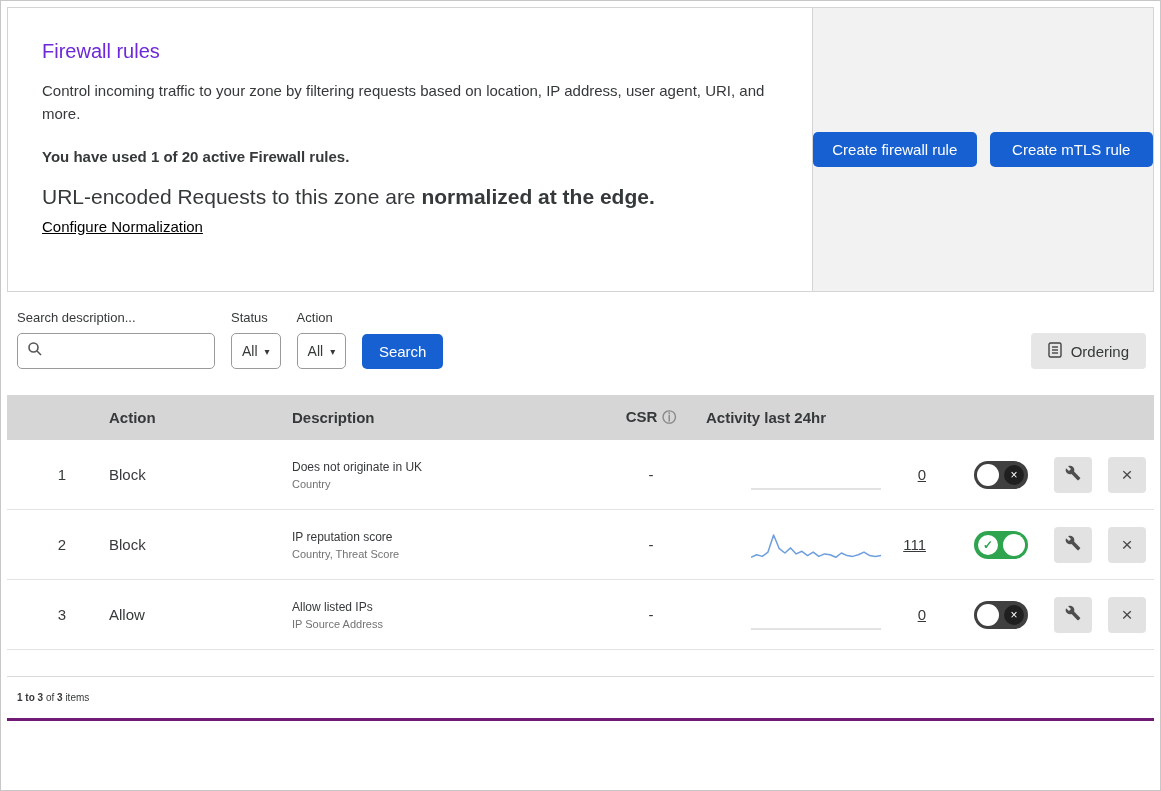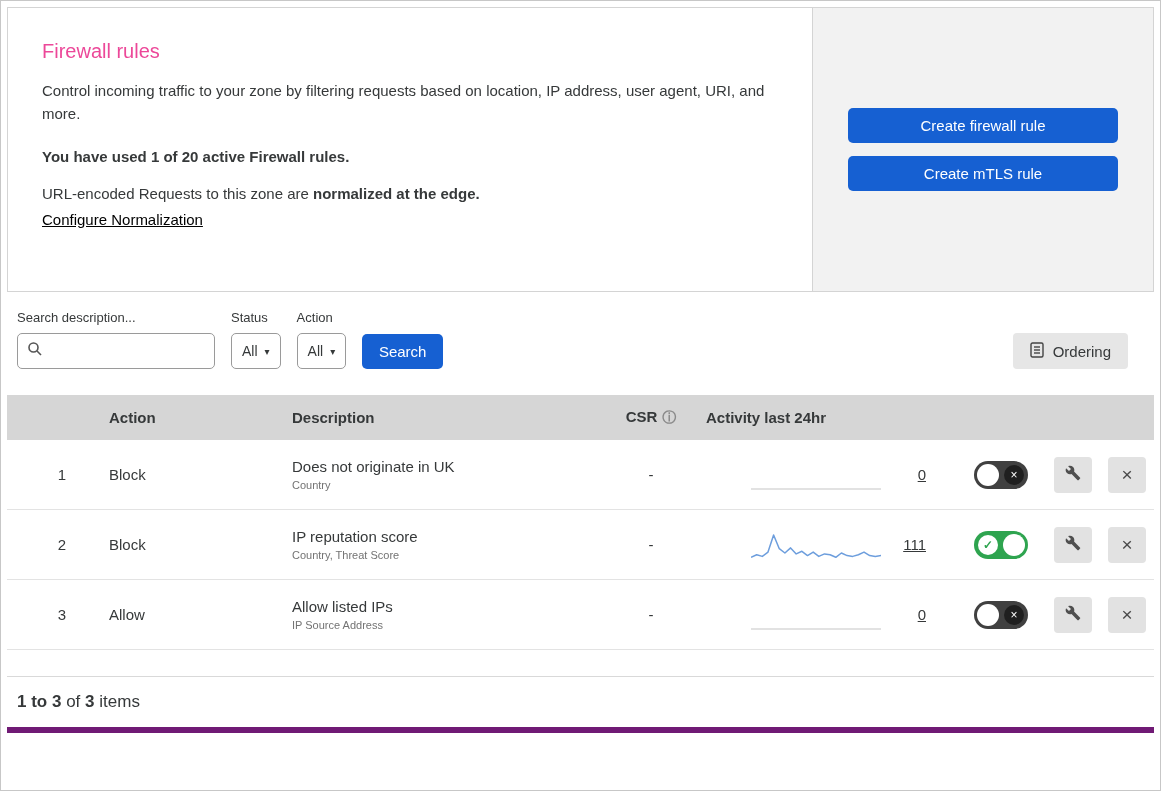--- a/index.html
+++ b/index.html
@@ -18,45 +18,45 @@
   }
 
   
   .top-wrap {
     margin: 6px 6px 0 6px;
     border: 1px solid #d4d4d4;
     display: flex;
     height: 285px;
   }
   .intro { flex: 1; padding: 22px 34px; background: #fff; }
-  .intro h1 { font-size: 20px; font-weight: 500; color: #ec4899; margin: 10px 0 16px; }
+  .intro h1 { font-size: 20px; font-weight: 500; color: #6d28d9; margin: 10px 0 16px; }
   .desc { font-size: 15px; line-height: 1.55; max-width: 730px; margin: 0 0 22px; }
   .usage { font-size: 15px; font-weight: 700; margin: 0 0 20px; }
-  .norm { font-size: 15px; margin: 0 0 9px; }
+  .norm { font-size: 21px; margin: 0 0 9px; }
   .link { color: #000000; text-decoration: underline; font-size: 15px; cursor: pointer; }
   .cta {
     width: 341px;
     background: #f2f2f2;
     border-left: 1px solid #d4d4d4;
-    display: flex; flex-direction: column;
+    display: flex; flex-direction: row;
     justify-content: center; align-items: center;
     gap: 13px;
   }
   .btn-primary {
     background: #1660d2; color: #fff;
     border: none; border-radius: 5px;
     font-size: 15px; font-family: inherit;
     height: 35px; cursor: pointer;
   }
   .cta-btn { width: 270px; }
 
   
   .filters {
     display: flex; align-items: flex-end;
-    padding: 18px 32px 26px 16px; gap: 16px;
+    padding: 18px 14px 26px 16px; gap: 16px;
   }
   .fgroup { display: flex; flex-direction: column; }
   .flabel { font-size: 13px; margin-bottom: 8px; }
   .search-box {
     width: 198px; height: 36px;
     border: 1px solid #9a9a9a; border-radius: 5px;
     display: flex; align-items: center;
     padding: 0 9px; gap: 6px; background: #fff; cursor: text;
   }
   .search-box input {
@@ -89,21 +89,21 @@
   .thead {
     background: #d6d6d6; height: 45px;
     font-size: 15px; font-weight: 600; color: #36393a;
   }
   .row { height: 70px; border-bottom: 1px solid #e3e3e3; font-size: 15px; }
   .col-idx { text-align: center; padding-left: 10px; }
   .col-action { padding-left: 2px; }
   .col-desc { padding-left: 7px; margin-left: 8px; }
   .csr-head, .csr-cell { text-align: center; }
   .info { color: #8a8a8a; font-size: 14px; margin-left: 5px; cursor: pointer; }
-  .desc-title { font-size: 15px; }
+  .desc-title { font-size: 12px; }
   .desc-sub { font-size: 11px; color: #737373; margin-top: 4px; }
   .activity-cell { display: flex; align-items: center; }
   .spark { margin-left: 45px; width: 130px; height: 34px; display: inline-block; }
   .count-link {
     margin-left: auto; margin-right: 30px;
     color: #36393a; text-decoration: underline;
     font-size: 15px; cursor: pointer;
   }
   .center-cell { display: flex; justify-content: center; }
 
@@ -132,23 +132,23 @@
     background: #e2e2e2; border: none; border-radius: 4px;
     display: flex; align-items: center; justify-content: center;
     cursor: pointer; color: #4a4a4a;
   }
   .close-glyph { font-size: 19px; color: #4a4a4a; line-height: 1; }
 
   
   .footer-info {
     margin: 26px 6px 0 6px;
     border-top: 1px solid #d9d9d9;
-    border-bottom: 6px solid #701a75;
+    border-bottom: 3px solid #701a75;
     padding: 15px 10px;
-    font-size: 17px;
+    font-size: 10px;
   }
   .help-row { text-align: right; padding: 13px 18px 0 0; }
   .help-row a {
     color: #1660d2; font-size: 15px;
     text-decoration: none; cursor: pointer;
   }
   .help-arrow { font-size: 12px; }
 </style>
 </head>
 <body>

